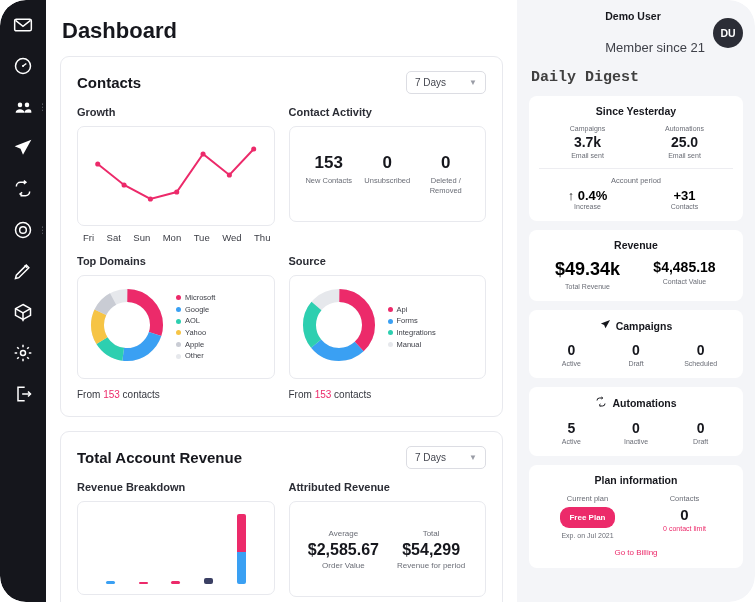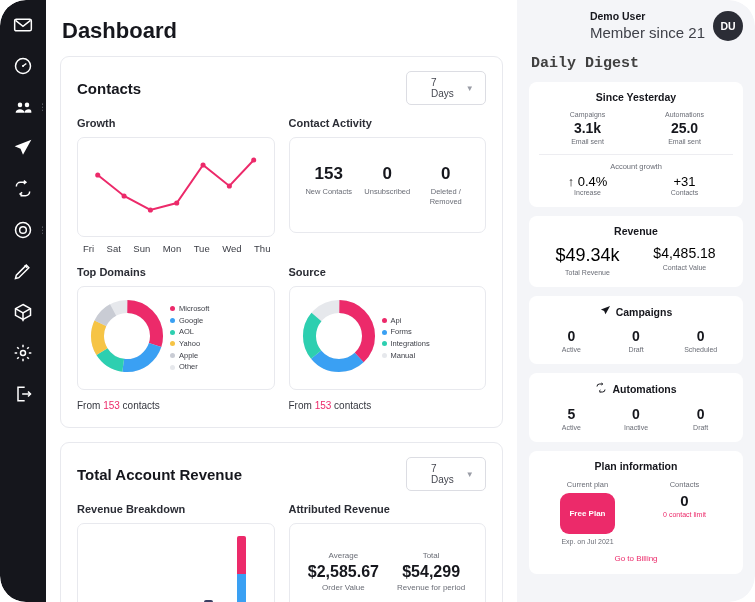--- a/index.html
+++ b/index.html
@@ -75,25 +75,24 @@
     margin-bottom: 12px;
   }
   .card-title {
     font-size: 15px; font-weight: bold; color: #16171d;
   }
   .select {
     border: 1px solid #dcdde3;
     border-radius: 5px;
     font-size: 10px;
     color: #44464f;
-    padding: 5px 24px;
+    padding: 5px 8px;
     width: 80px;
     display: flex; align-items: center; justify-content: space-between;
     background: #fff;
-    gap: 12px;
   }
   .select .chev { color: #9a9da6; font-size: 8px; }
 
   .grid2 {
     display: grid;
     grid-template-columns: 1fr 1fr;
     gap: 14px;
   }
   .sub-title {
     font-size: 11px;
@@ -123,21 +122,21 @@
   }
   .stat .num {
     font-size: 17px; font-weight: bold; color: #16171d;
   }
   .stat .lbl {
     font-size: 7.5px; color: #6a6d76; margin-top: 3px; line-height: 1.25;
   }
   .panel-tall { height: 96px; display: flex; align-items: center; }
 
   
-  .donut-row { display: flex; align-items: center; gap: 4px; }
+  .donut-row { display: flex; align-items: center; gap: 10px; }
   .legend { font-size: 7.5px; color: #3c3e46; line-height: 1.55; }
   .legend div { display: flex; align-items: center; }
   .dot {
     width: 5px; height: 5px; border-radius: 50%;
     display: inline-block; margin-right: 4px;
   }
   .from-line {
     font-size: 10px; color: #35373f; margin-top: 10px;
   }
   .from-line .hl { color: #ec2a6a; }
@@ -163,21 +162,21 @@
     border-radius: 0 26px 26px 0;
     padding: 10px 12px 0 12px;
     overflow: hidden;
   }
   .user-row {
     display: flex; align-items: center; justify-content: flex-end;
     gap: 8px; margin-bottom: 14px;
   }
   .user-text { }
   .user-name { font-size: 10.5px; font-weight: bold; color: #16171d; }
-  .user-sub { font-size: 15px; color: #3f4149; margin-top: 2px; }
+  .user-sub { font-size: 13px; color: #3f4149; margin-top: 18px; }
   .avatar {
     width: 30px; height: 30px; border-radius: 50%;
     background: #2b2d36; color: #fff;
     font-size: 10.5px; font-weight: bold;
     display: flex; align-items: center; justify-content: center;
   }
   .digest-title {
     font-size: 15px; font-weight: bold; color: #404040;
     margin: 12px 0 10px 2px;
     font-family: Liberation Mono, monospace;
@@ -197,29 +196,29 @@
   }
   .trio { display: flex; }
   .trio .cell { flex: 1; text-align: center; }
   .cell .cap { font-size: 7px; color: #6a6d76; }
   .cell .val { font-size: 14px; font-weight: bold; color: #16171d; margin: 2px 0 2px; }
   .cell .cap2 { font-size: 7px; color: #6a6d76; }
   .divider { height: 1px; background: #ededf1; margin: 9px 0 7px; }
   .growth-label { font-size: 7.5px; color: #6a6d76; text-align: center; margin-bottom: 3px; }
   .two { display: flex; }
   .two .cell { flex: 1; text-align: center; }
-  .big2 { font-size: 13px; font-weight: normal; }
+  .big2 { font-size: 13px; font-weight: bold; }
   .plan-grid { display: flex; }
   .plan-col { flex: 1; text-align: center; }
   .plan-cap { font-size: 7.5px; color: #6a6d76; }
   .badge {
     display: inline-block;
     background: #ec2a6a; color: #fff;
     font-size: 8px; font-weight: bold;
-    border-radius: 9px; padding: 16px 9px;
+    border-radius: 9px; padding: 6px 9px;
     margin: 4px 0 3px;
   }
   .plan-exp { font-size: 7px; color: #6a6d76; line-height: 1.3; }
   .plan-zero { font-size: 15px; font-weight: bold; color: #16171d; margin: 3px 0 2px; }
   .plan-limit { font-size: 7px; color: #ec2a6a; }
   .go-billing {
     text-align: center; font-size: 8px; color: #ec2a6a;
     margin-top: 8px;
   }
 </style>
@@ -508,31 +507,31 @@
       <div class="avatar">DU</div>
     </div>
 
     <div class="digest-title">Daily Digest</div>
 
     <div class="rcard">
       <div class="rcard-title">Since Yesterday</div>
       <div class="two">
         <div class="cell">
           <div class="cap">Campaigns</div>
-          <div class="val">3.1k</div>
+          <div class="val">3.7k</div>
           <div class="cap2">Email sent</div>
         </div>
         <div class="cell">
           <div class="cap">Automations</div>
           <div class="val">25.0</div>
           <div class="cap2">Email sent</div>
         </div>
       </div>
       <div class="divider"></div>
-      <div class="growth-label">Account growth</div>
+      <div class="growth-label">Account period</div>
       <div class="two">
         <div class="cell">
           <div class="big2">↑ 0.4%</div>
           <div class="cap2">Increase</div>
         </div>
         <div class="cell">
           <div class="big2">+31</div>
           <div class="cap2">Contacts</div>
         </div>
       </div>

